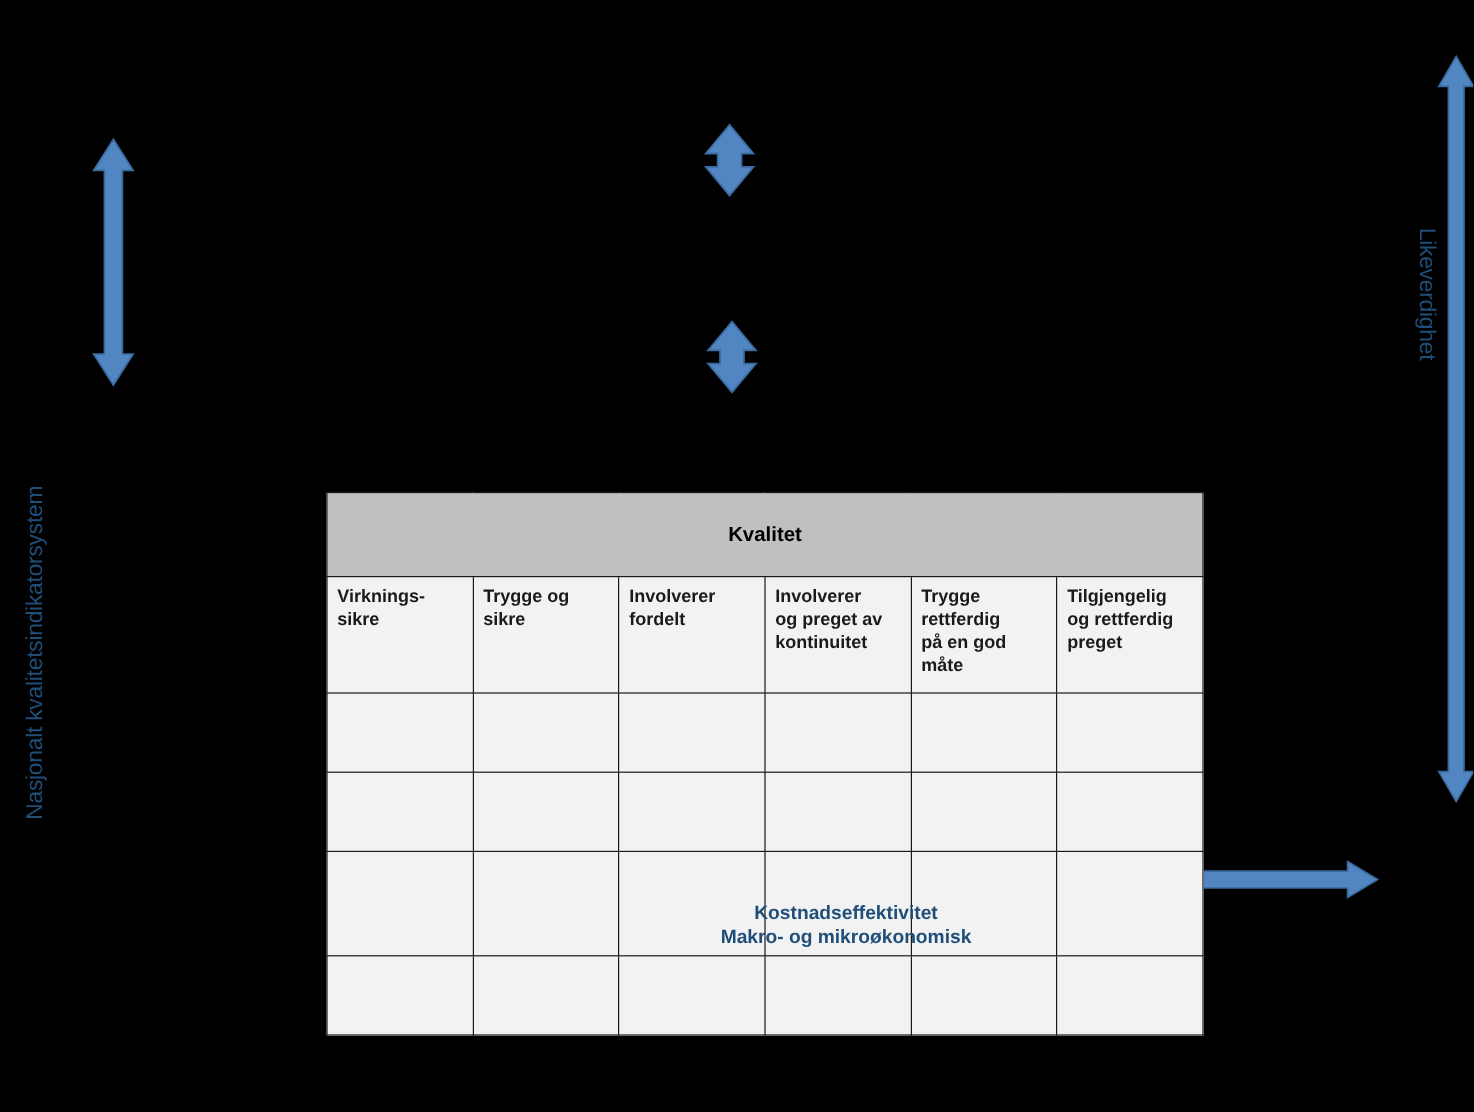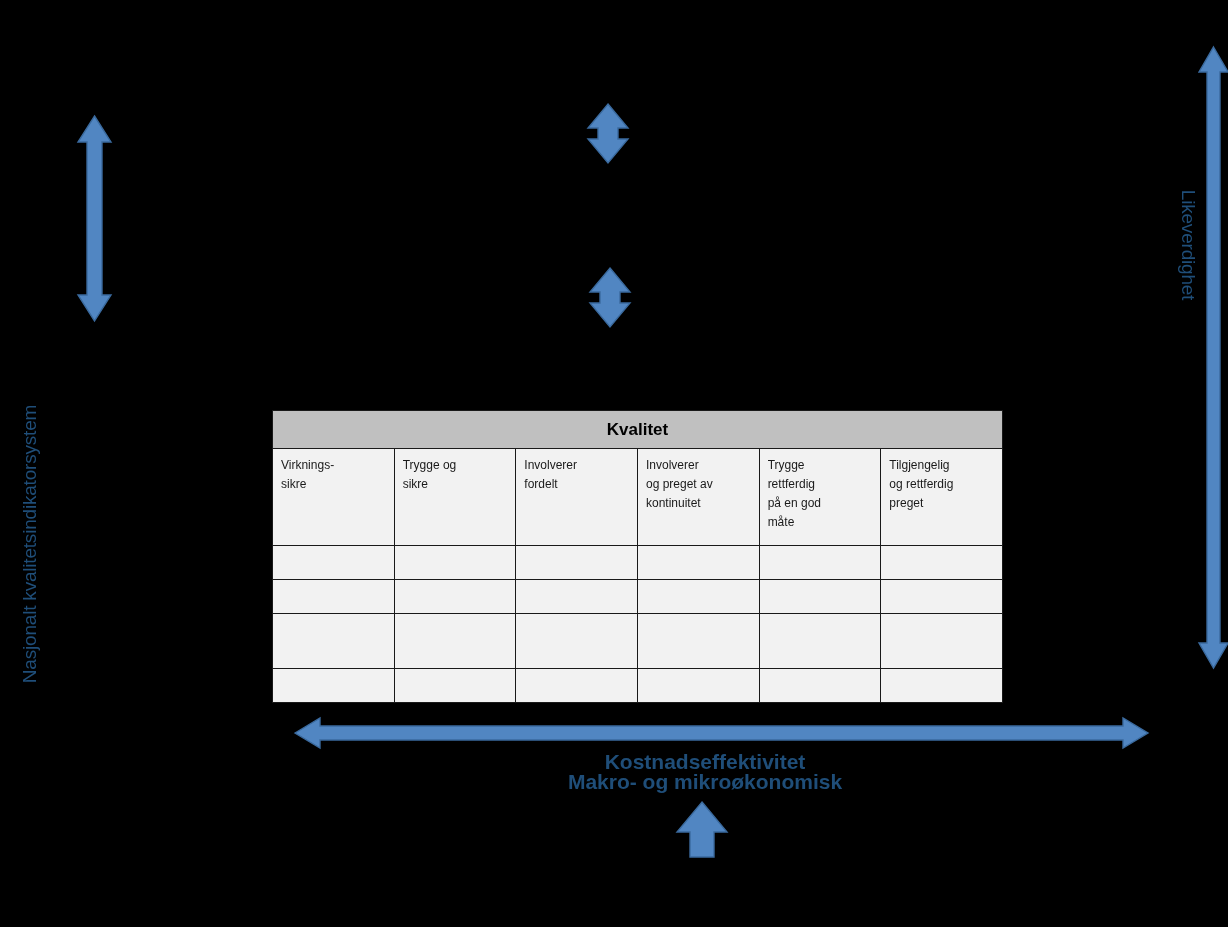--- a/index.html
+++ b/index.html
@@ -46,61 +46,61 @@
   }
 
   
   #bottom-caption {
     position: absolute;
     left: 500px;
     top: 752px;
     width: 410px;
     text-align: center;
     color: #1F4E79;
-    font-size: 21px;
+    font-size: 16px;
     font-weight: bold;
     line-height: 20px;
     font-family: "Liberation Sans", sans-serif;
   }
   #bottom-caption div { white-space: nowrap; }
 
   
   #matrix {
     position: absolute;
     left: 272px;
     top: 410px;
     width: 731px;
     border-collapse: collapse;
     table-layout: fixed;
     background: #F2F2F2;
   }
   #matrix td, #matrix th {
     border: 1.6px solid #1A1A1A;
-    padding: 0;
+    padding: 16px;
     background: #F2F2F2;
   }
   #matrix thead th.title-cell {
     background: #C0C0C0;
     text-align: center;
     vertical-align: middle;
     font-size: 17px;
     font-weight: bold;
     color: #000000;
     height: 37px;
     font-family: "Liberation Sans", sans-serif;
   }
   #matrix td.col-head {
     vertical-align: top;
     text-align: left;
     padding: 7px 0 0 8px;
-    font-size: 12px;
+    font-size: 15px;
     line-height: 19px;
     color: #1A1A1A;
     height: 89px;
-    font-weight: 400;
+    font-weight: 700;
     font-family: "Liberation Sans", sans-serif;
   }
   #matrix td.blank { height: 33px; }
   #matrix tr.r-tall td.blank { height: 54px; }
   #matrix td.col-head span { display: block; }
 
   
   #arrow-layer {
     position: absolute;
     left: 0; top: 0;

